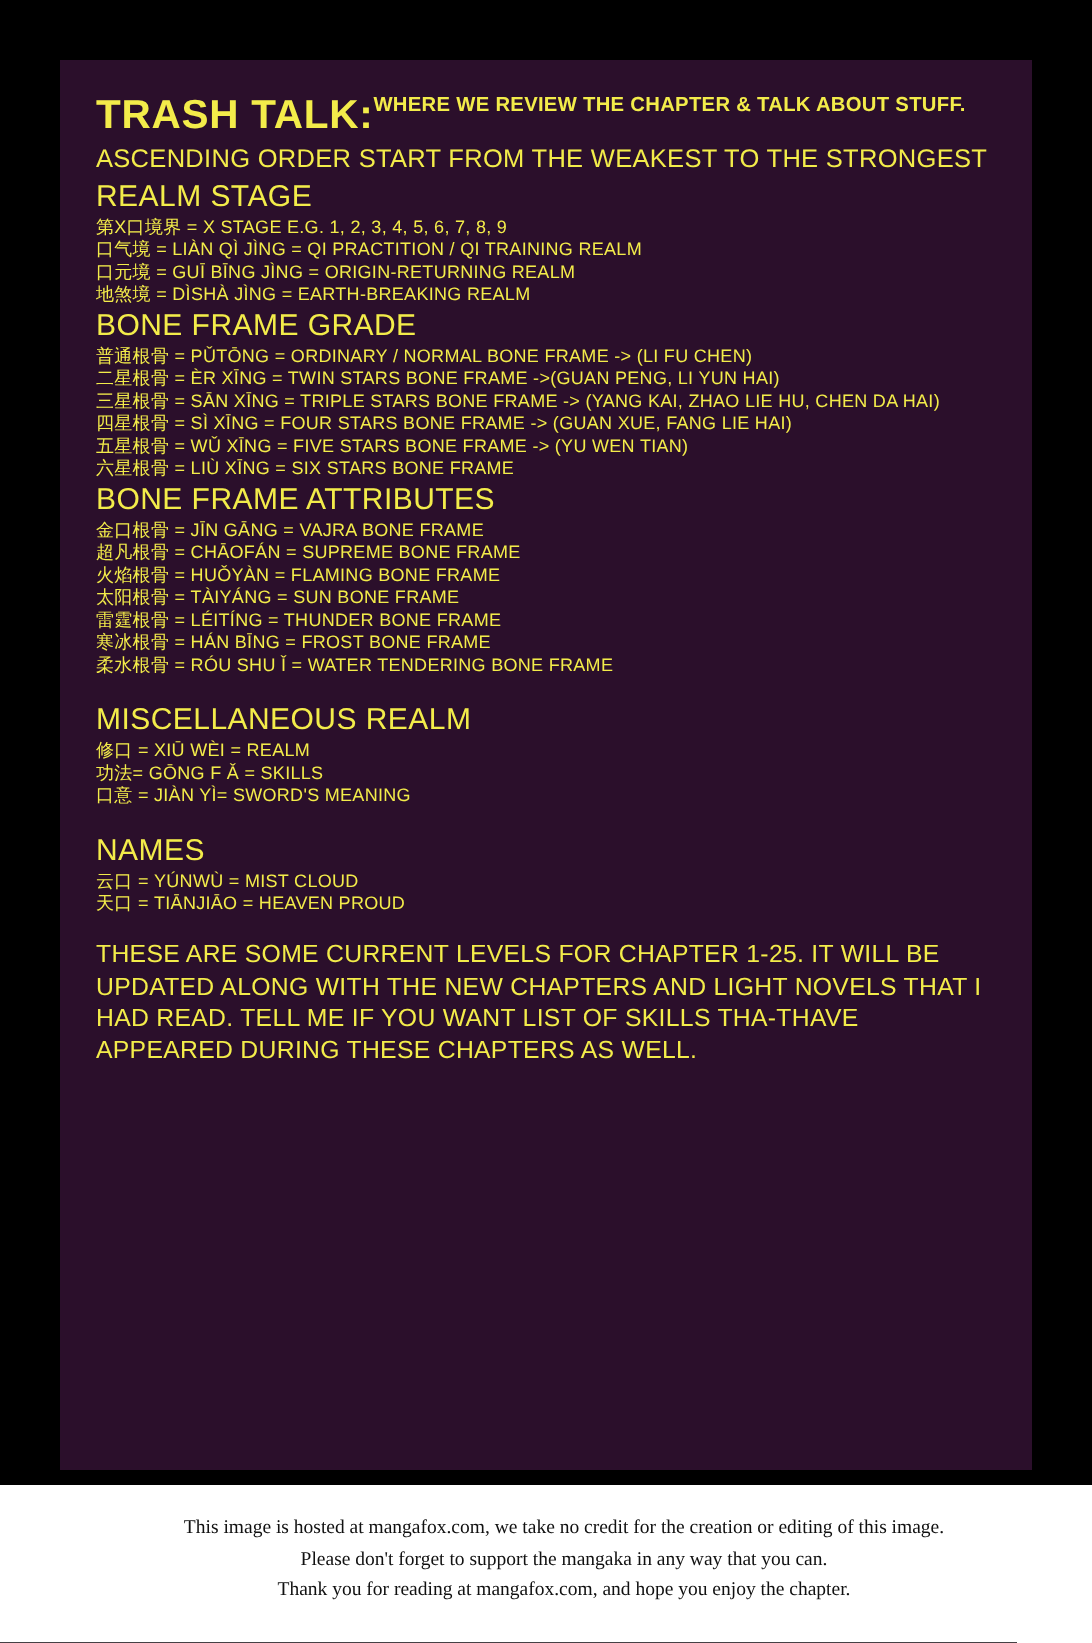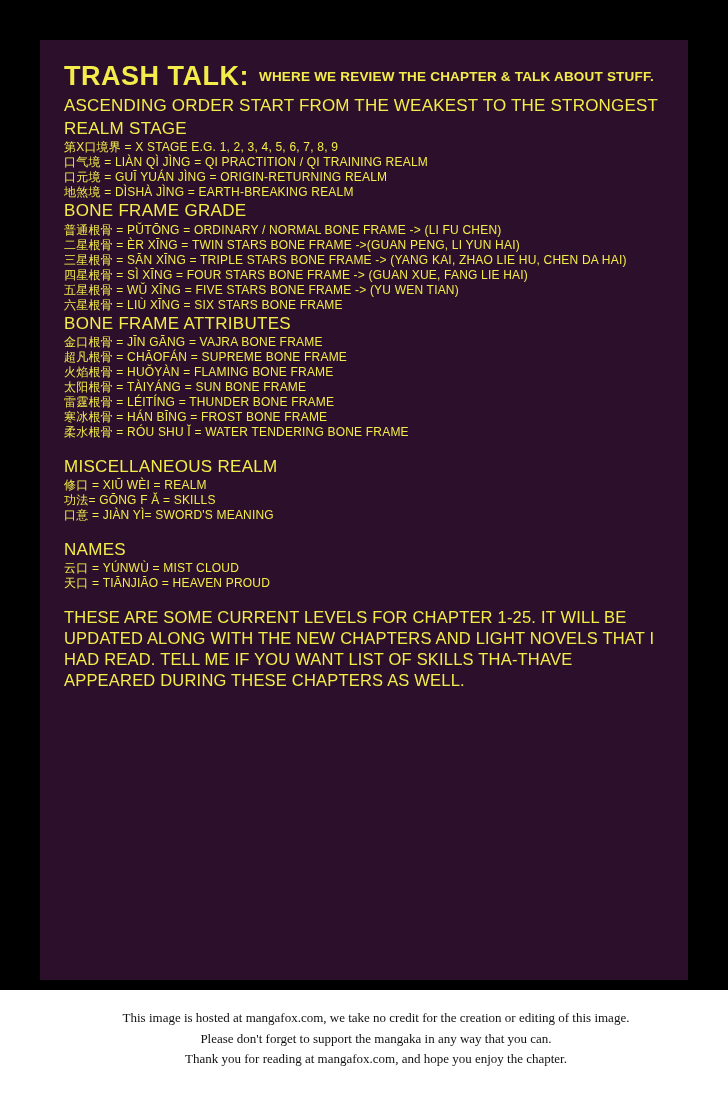--- a/index.html
+++ b/index.html
@@ -27,22 +27,21 @@
     top: 40px;
     width: 648px;
     height: 940px;
     background: #2b0f2b;
     box-sizing: border-box;
     padding: 22px 24px 10px 24px;
     overflow: hidden;
   }
   .title-row {
     display: flex;
-    align-items: center;
-    gap: 10px;
+    align-items: flex-start;
     margin-bottom: 6px;
   }
   .title {
     color: #f3ec4a;
     font-size: 27px;
     font-weight: bold;
     letter-spacing: 0.5px;
     line-height: 1.05;
     white-space: nowrap;
   }
@@ -54,21 +53,21 @@
     white-space: nowrap;
   }
   .line {
     color: #f3ec4a;
     font-size: 12px;
     line-height: 1.25;
     letter-spacing: 0.2px;
   }
   .section {
     color: #f3ec4a;
-    font-size: 17px;
+    font-size: 20px;
     line-height: 1.3;
     letter-spacing: 0.3px;
   }
   .intro {
     color: #f3ec4a;
     font-size: 17px;
     line-height: 1.18;
     letter-spacing: 0.2px;
     margin-bottom: 2px;
   }
@@ -112,21 +111,21 @@
     <div class="title-row">
       <span class="title">TRASH TALK:</span>
       <span class="subtitle">WHERE WE REVIEW THE CHAPTER &amp; TALK ABOUT STUFF.</span>
     </div>
 
     <div class="intro">ASCENDING ORDER START FROM THE WEAKEST TO THE STRONGEST</div>
 
     <div class="section">REALM STAGE</div>
     <div class="line">第X口境界 = X STAGE E.G. 1, 2, 3, 4, 5, 6, 7, 8, 9</div>
     <div class="line">口气境 = LIÀN QÌ JÌNG = QI PRACTITION / QI TRAINING REALM</div>
-    <div class="line">口元境 = GUĪ YUÁN JÌNG = ORIGIN-RETURNING REALM</div>
+    <div class="line">口元境 = GUĪ BĪNG JÌNG = ORIGIN-RETURNING REALM</div>
     <div class="line">地煞境 = DÌSHÀ JÌNG = EARTH-BREAKING REALM</div>
 
     <div class="section">BONE FRAME GRADE</div>
     <div class="line">普通根骨 = PǓTŌNG = ORDINARY / NORMAL BONE FRAME -&gt; (LI FU CHEN)</div>
     <div class="line">二星根骨 = ÈR XĪNG = TWIN STARS BONE FRAME -&gt;(GUAN PENG, LI YUN HAI)</div>
     <div class="line">三星根骨 = SĀN XĪNG = TRIPLE STARS BONE FRAME -&gt; (YANG KAI, ZHAO LIE HU, CHEN DA HAI)</div>
     <div class="line">四星根骨 = SÌ XĪNG = FOUR STARS BONE FRAME -&gt; (GUAN XUE, FANG LIE HAI)</div>
     <div class="line">五星根骨 = WǓ XĪNG = FIVE STARS BONE FRAME -&gt; (YU WEN TIAN)</div>
     <div class="line">六星根骨 = LIÙ XĪNG = SIX STARS BONE FRAME</div>
 

